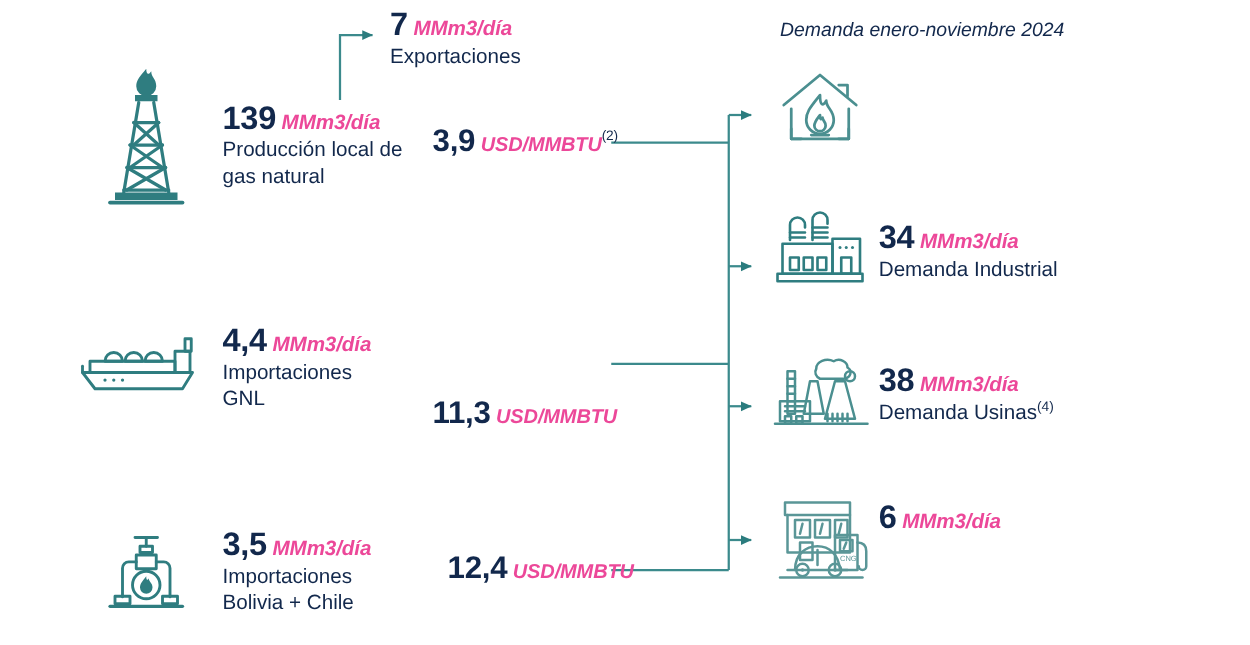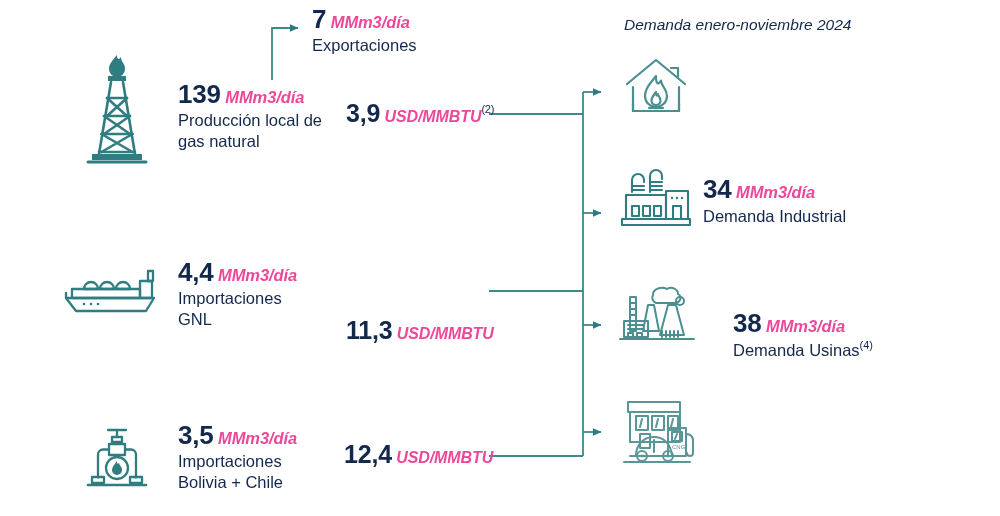--- a/index.html
+++ b/index.html
@@ -193,21 +193,21 @@
       <span>3,9</span><span class="unit"> </span><span class="unit">USD/MMBTU</span><span class="sup">(2)</span>
     </div>
   </div>
 
   <div class="blk price" style="left:346px; top:277px;margin-top:40px;">
     <div class="bignum">
       <span>11,3</span><span class="unit"> </span><span class="unit">USD/MMBTU</span><span class="sup"></span>
     </div>
   </div>
 
-  <div class="blk price" style="left:344px; top:441px;">
+  <div class="blk price" style="left:358px; top:441px;">
     <div class="bignum">
       <span>12,4</span><span class="unit"> </span><span class="unit">USD/MMBTU</span><span class="sup"></span>
     </div>
   </div>
 
   <div class="icon" style="left:623px; top:56px;">
     <svg width="66" height="62" viewBox="0 0 66 62">
       <g fill="none" stroke="#4b8f90" stroke-width="2.2" stroke-linecap="round" stroke-linejoin="round">
         <path d="M4 28 L33 4 L62 28"></path>
         <path d="M10 31 v24 h46 v-24"></path>
@@ -255,21 +255,21 @@
         <path d="M30 24 l-5 26 h16 l-5 -26z"></path>
         <path d="M50 24 l-8 30 h24 l-8 -30z"></path>
         <path d="M6 40 h24 v16 h-24z"></path>
         <path d="M10 44 h16 M10 48 h16"></path>
         <path d="M10 52 h5 v6 h-5z M19 52 h5 v6 h-5z"></path>
         <path d="M2 58 h74"></path>
         <path d="M44 50 v6 M48 50 v6 M52 50 v6 M56 50 v6 M60 50 v6"></path>
       </g>
     </svg>
   </div>
-  <div class="blk" style="left:703px; top:310px;margin-left:30px;">
+  <div class="blk" style="left:703px; top:291px;">
     <div class="bignum">
       <span>38</span><span class="unit"> </span><span class="unit">MMm3/día</span>
     </div>
     <div class="caption"><span>Demanda Usinas</span><span class="sup-tight">(4)</span></div>
   </div>
 
   <div class="icon" style="left:620px; top:392px;">
     <svg width="80" height="74" viewBox="0 0 80 74">
       <g fill="none" stroke="#5a9697" stroke-width="2" stroke-linecap="round" stroke-linejoin="round">
         <path d="M8 10 h52 v10 h-52z"></path>
@@ -287,15 +287,18 @@
         <circle cx="22" cy="64" r="5"></circle>
         <circle cx="48" cy="64" r="5"></circle>
         <circle cx="22" cy="64" r="1.4" fill="#5a9697" stroke="none"></circle>
         <circle cx="48" cy="64" r="1.4" fill="#5a9697" stroke="none"></circle>
         <path d="M4 70 h66"></path>
         <path d="M34 48 v12"></path>
       </g>
     </svg>
   </div>
   <div class="blk" style="left:703px; top:400px;">
+    <div class="bignum">
+      <span>6</span><span class="unit"> </span><span class="unit">MMm3/día</span>
+    </div>
   </div>
 
 </div>
 
 </body></html>

